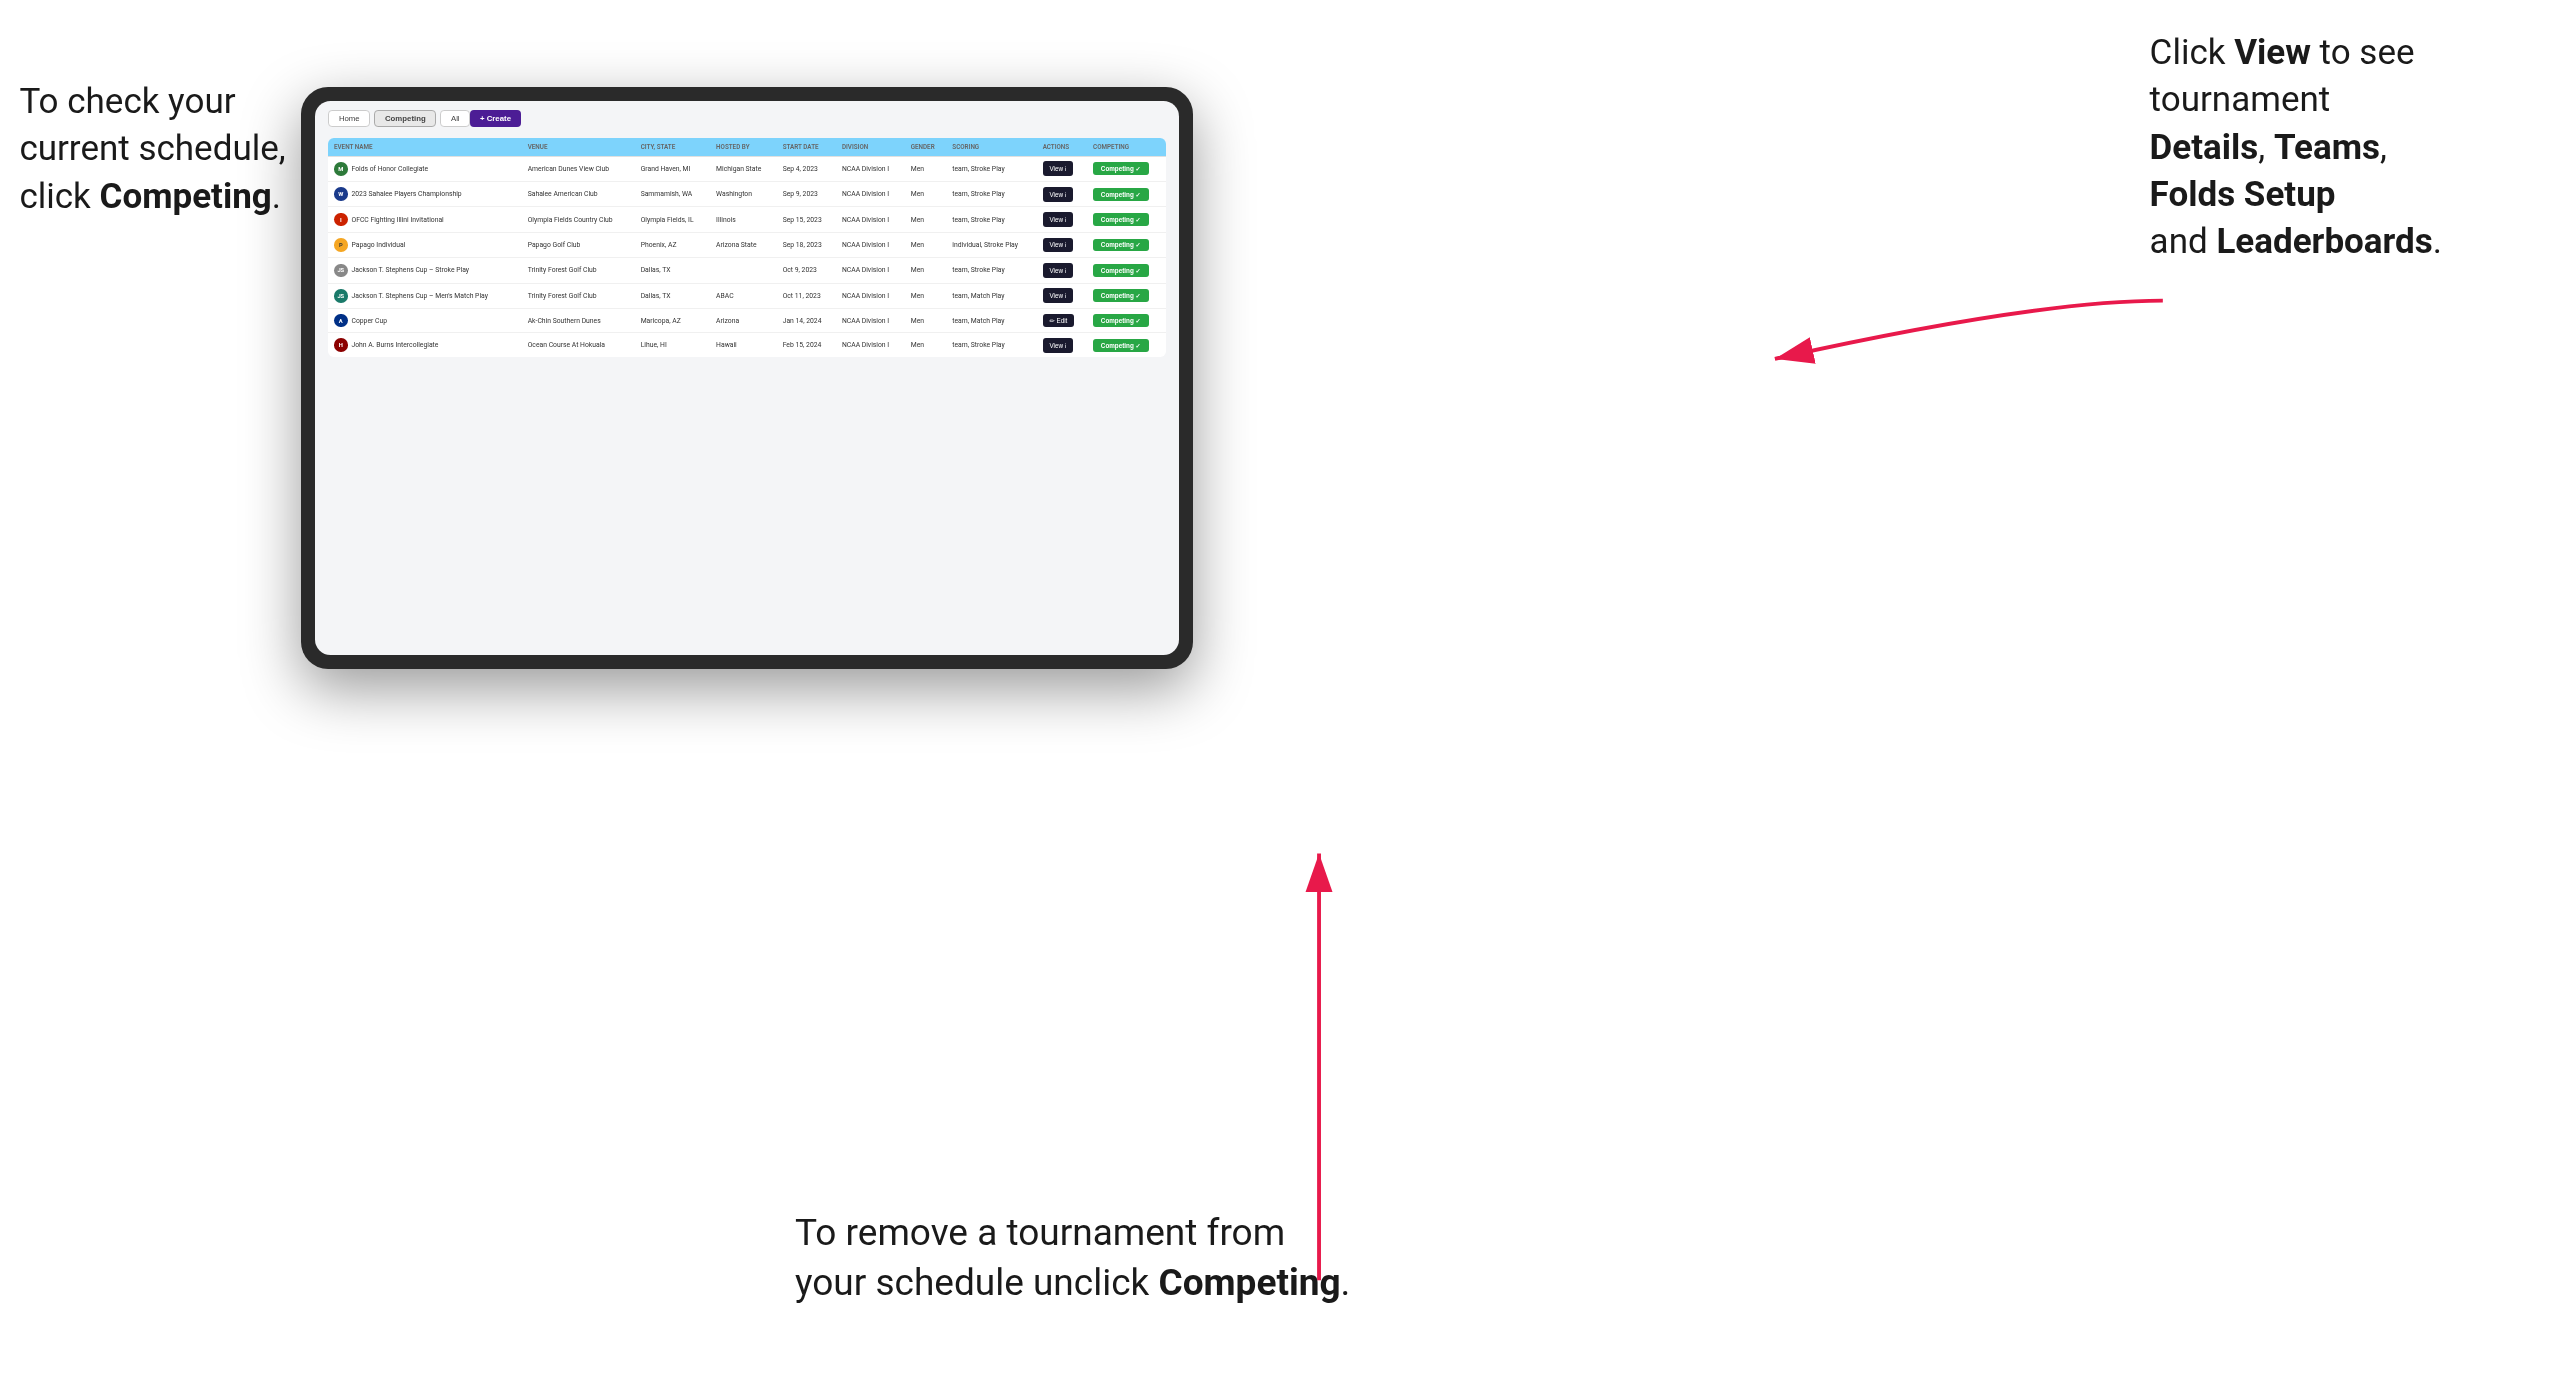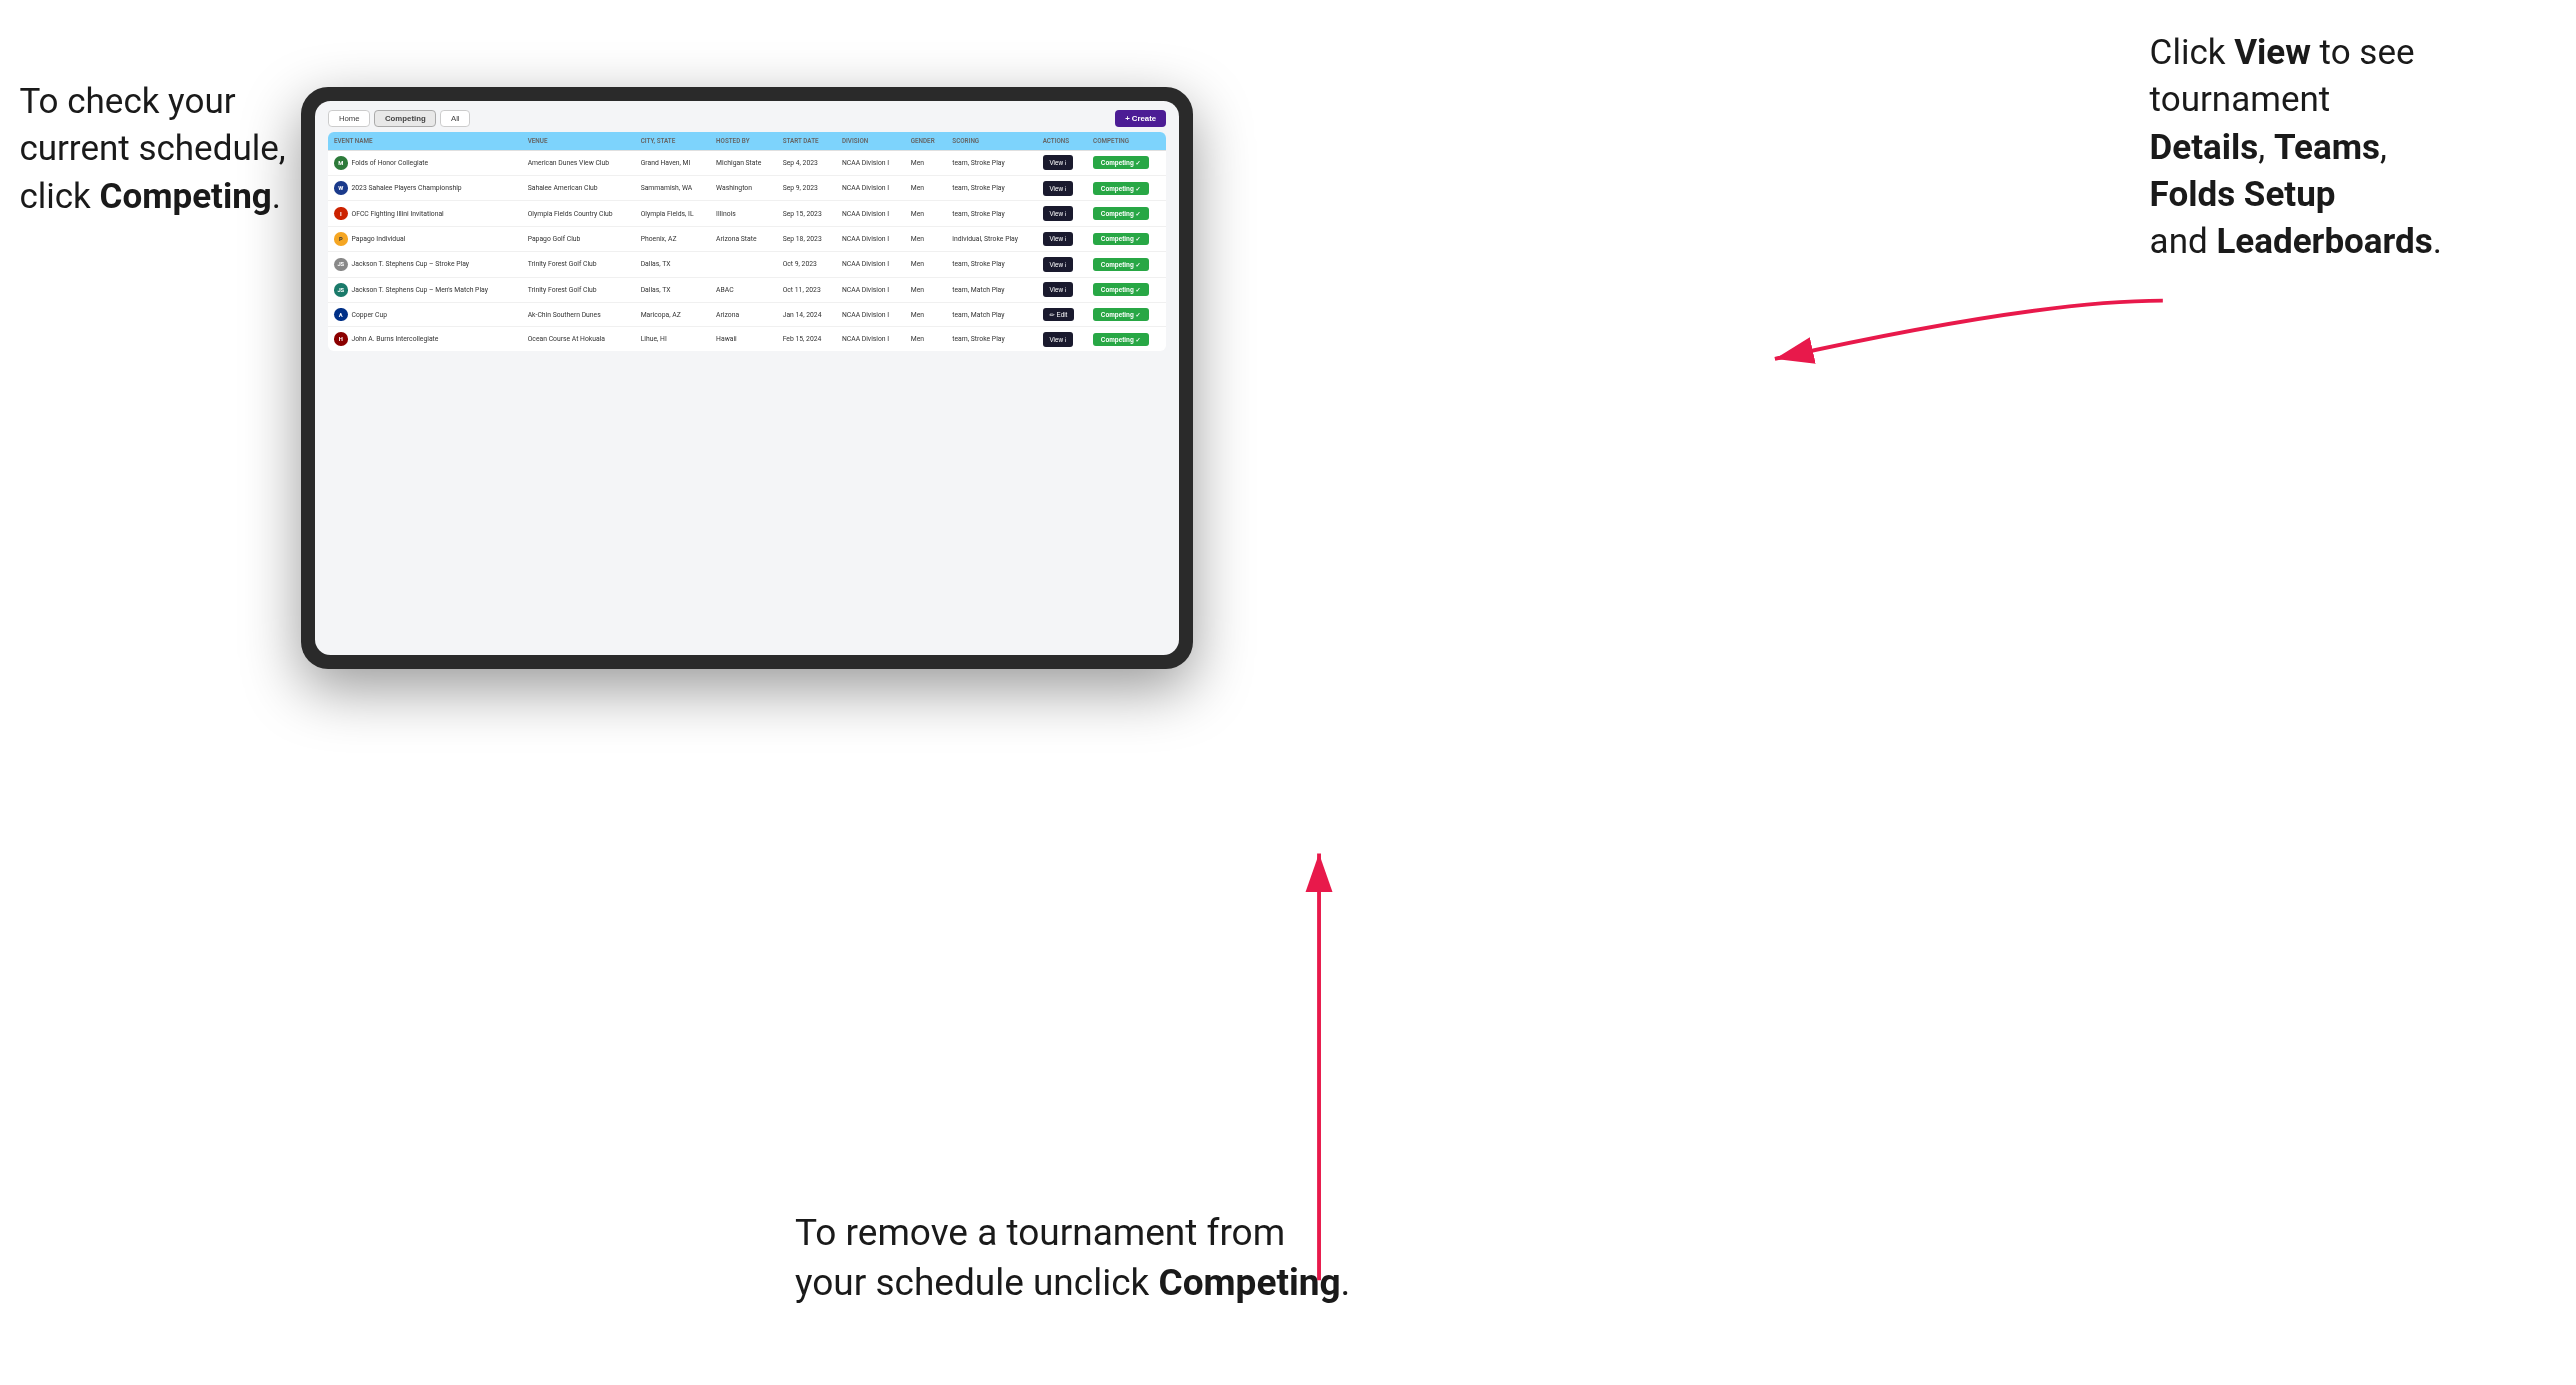--- a/index.html
+++ b/index.html
@@ -115,22 +115,22 @@
     .page-content {
       flex: 1;
       overflow-y: auto;
       padding: 9.7px 13.6px;
     }
 
     
     .filter-bar {
       display: flex;
       align-items: center;
-      justify-content: space-between;
-      margin-bottom: 5px;
+      justify-content: flex-start;
+      margin-bottom: 11px;
     }
     .filter-tabs {
       display: flex;
       gap: 3.9px;
     }
     .filter-tab {
       padding: 2.9px 9.7px;
       border-radius: 3.9px;
       font-size: 7.8px;
       cursor: pointer;

